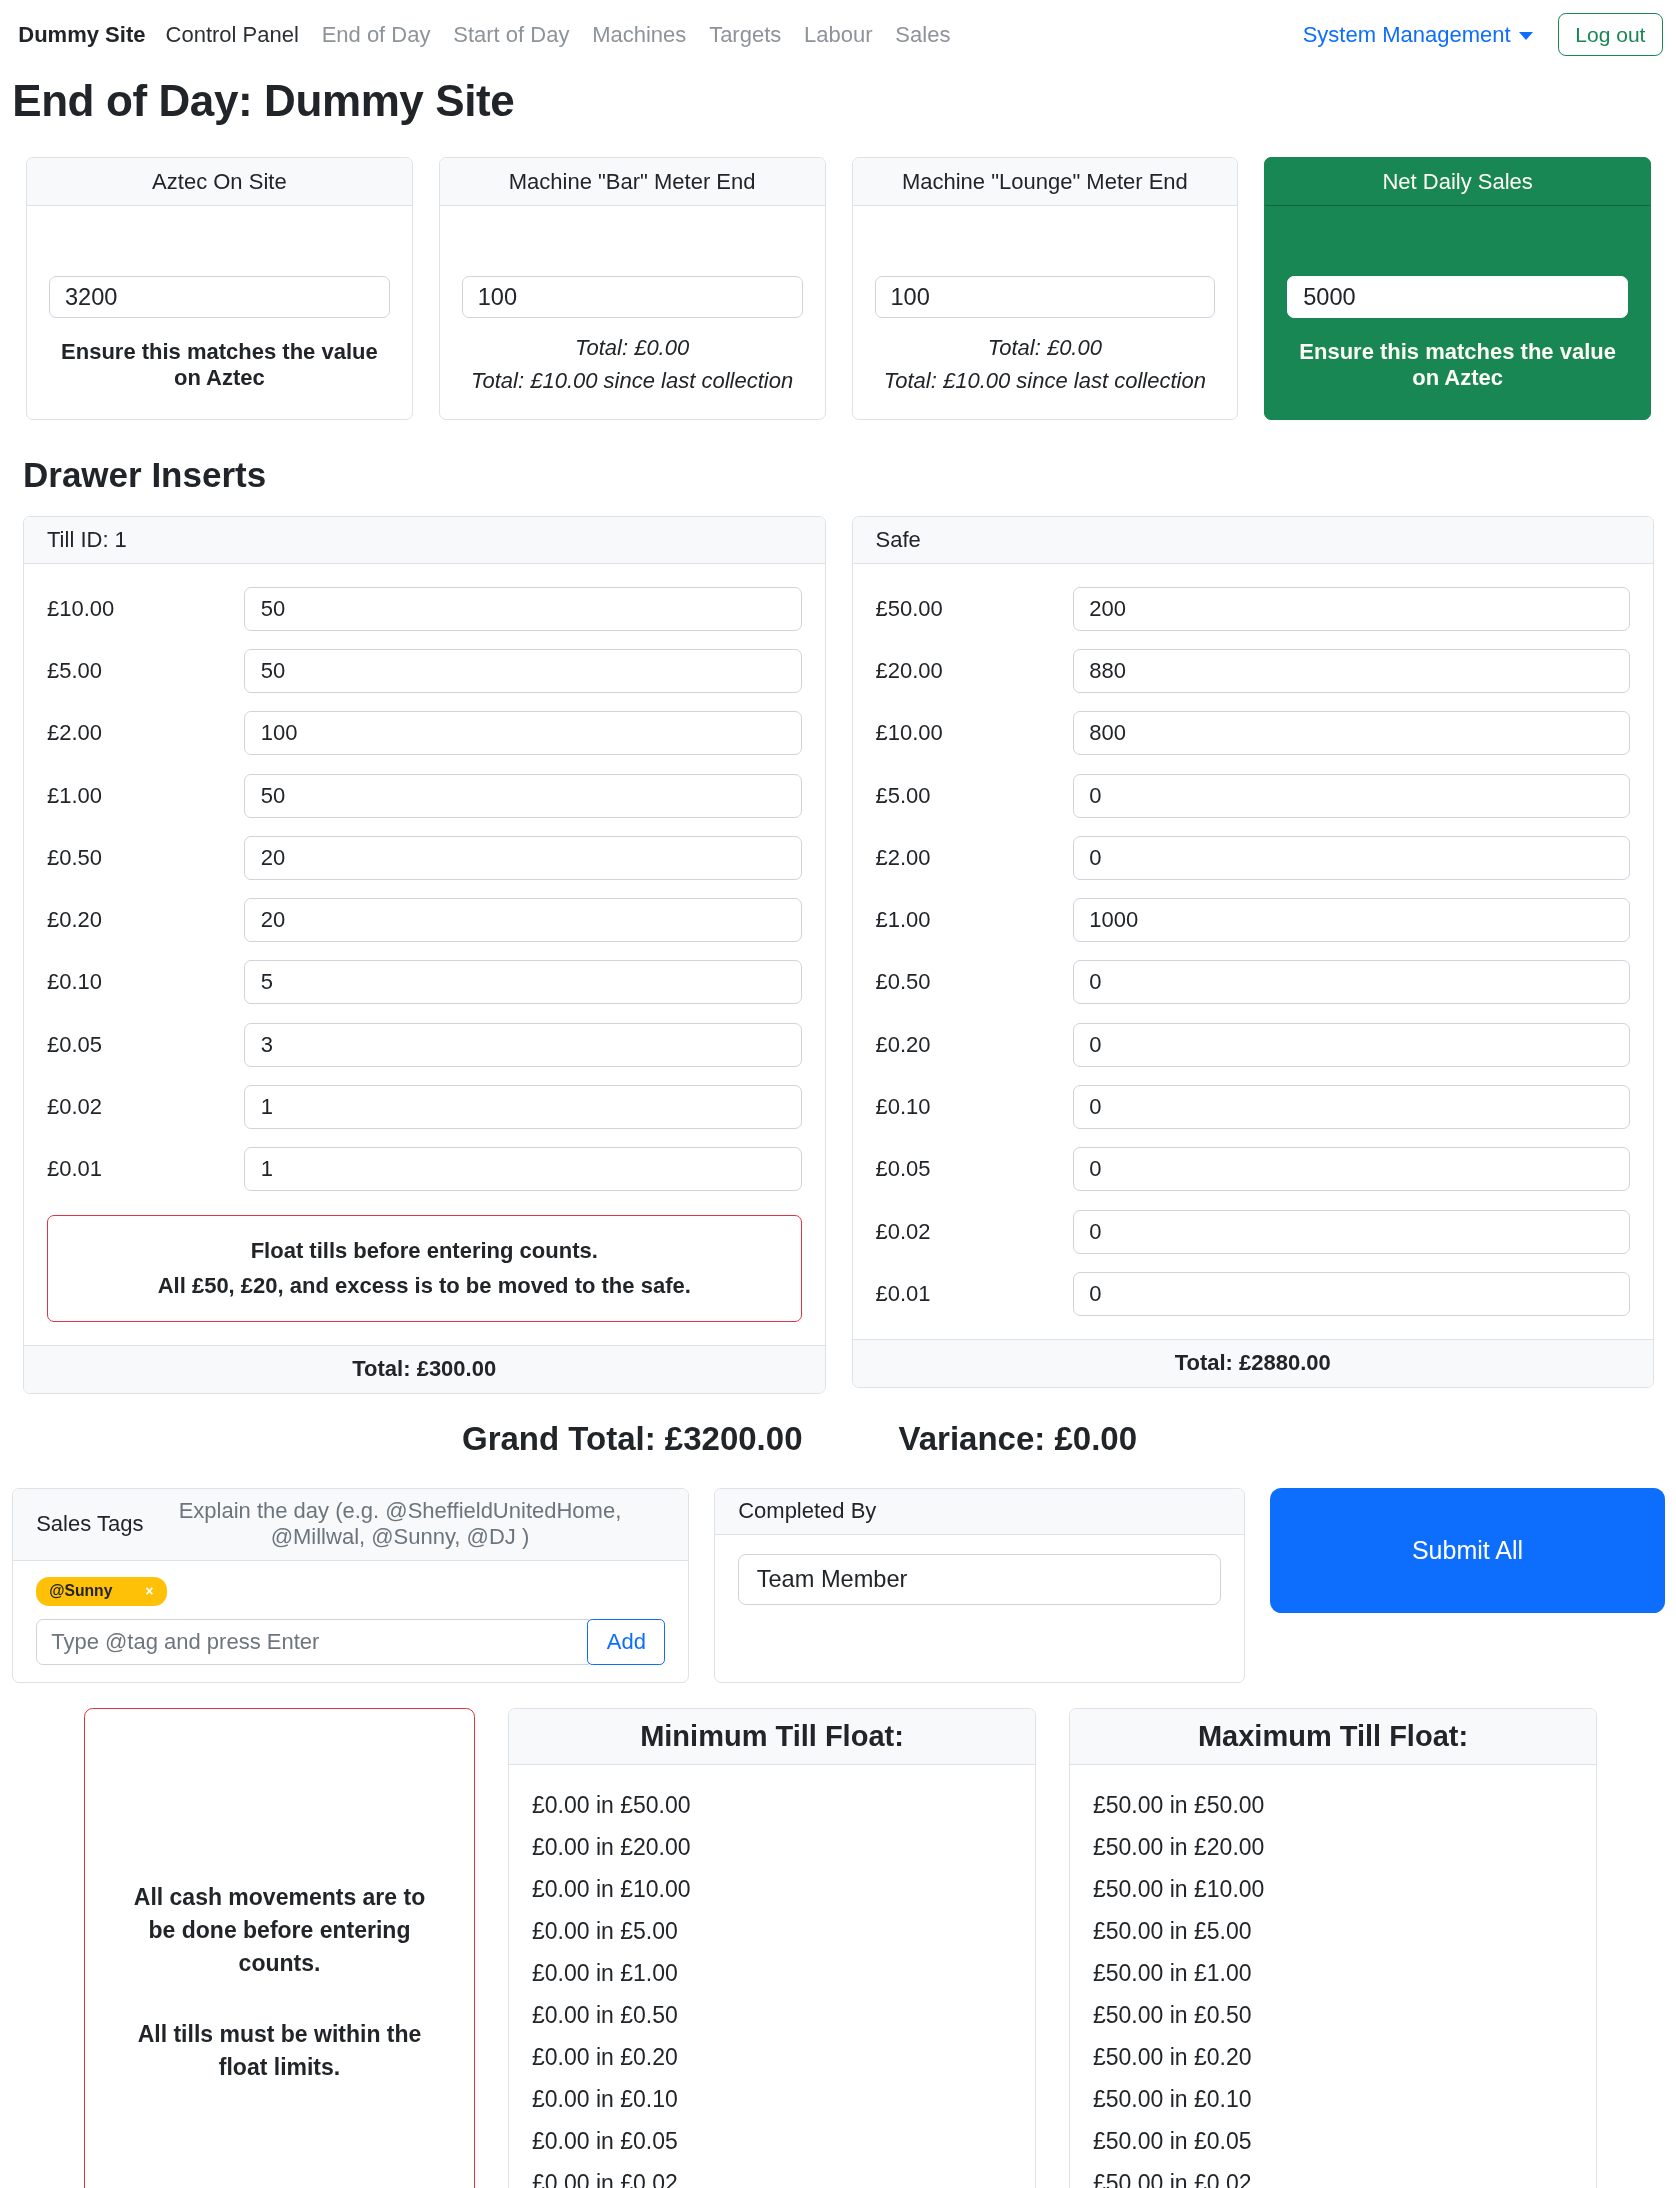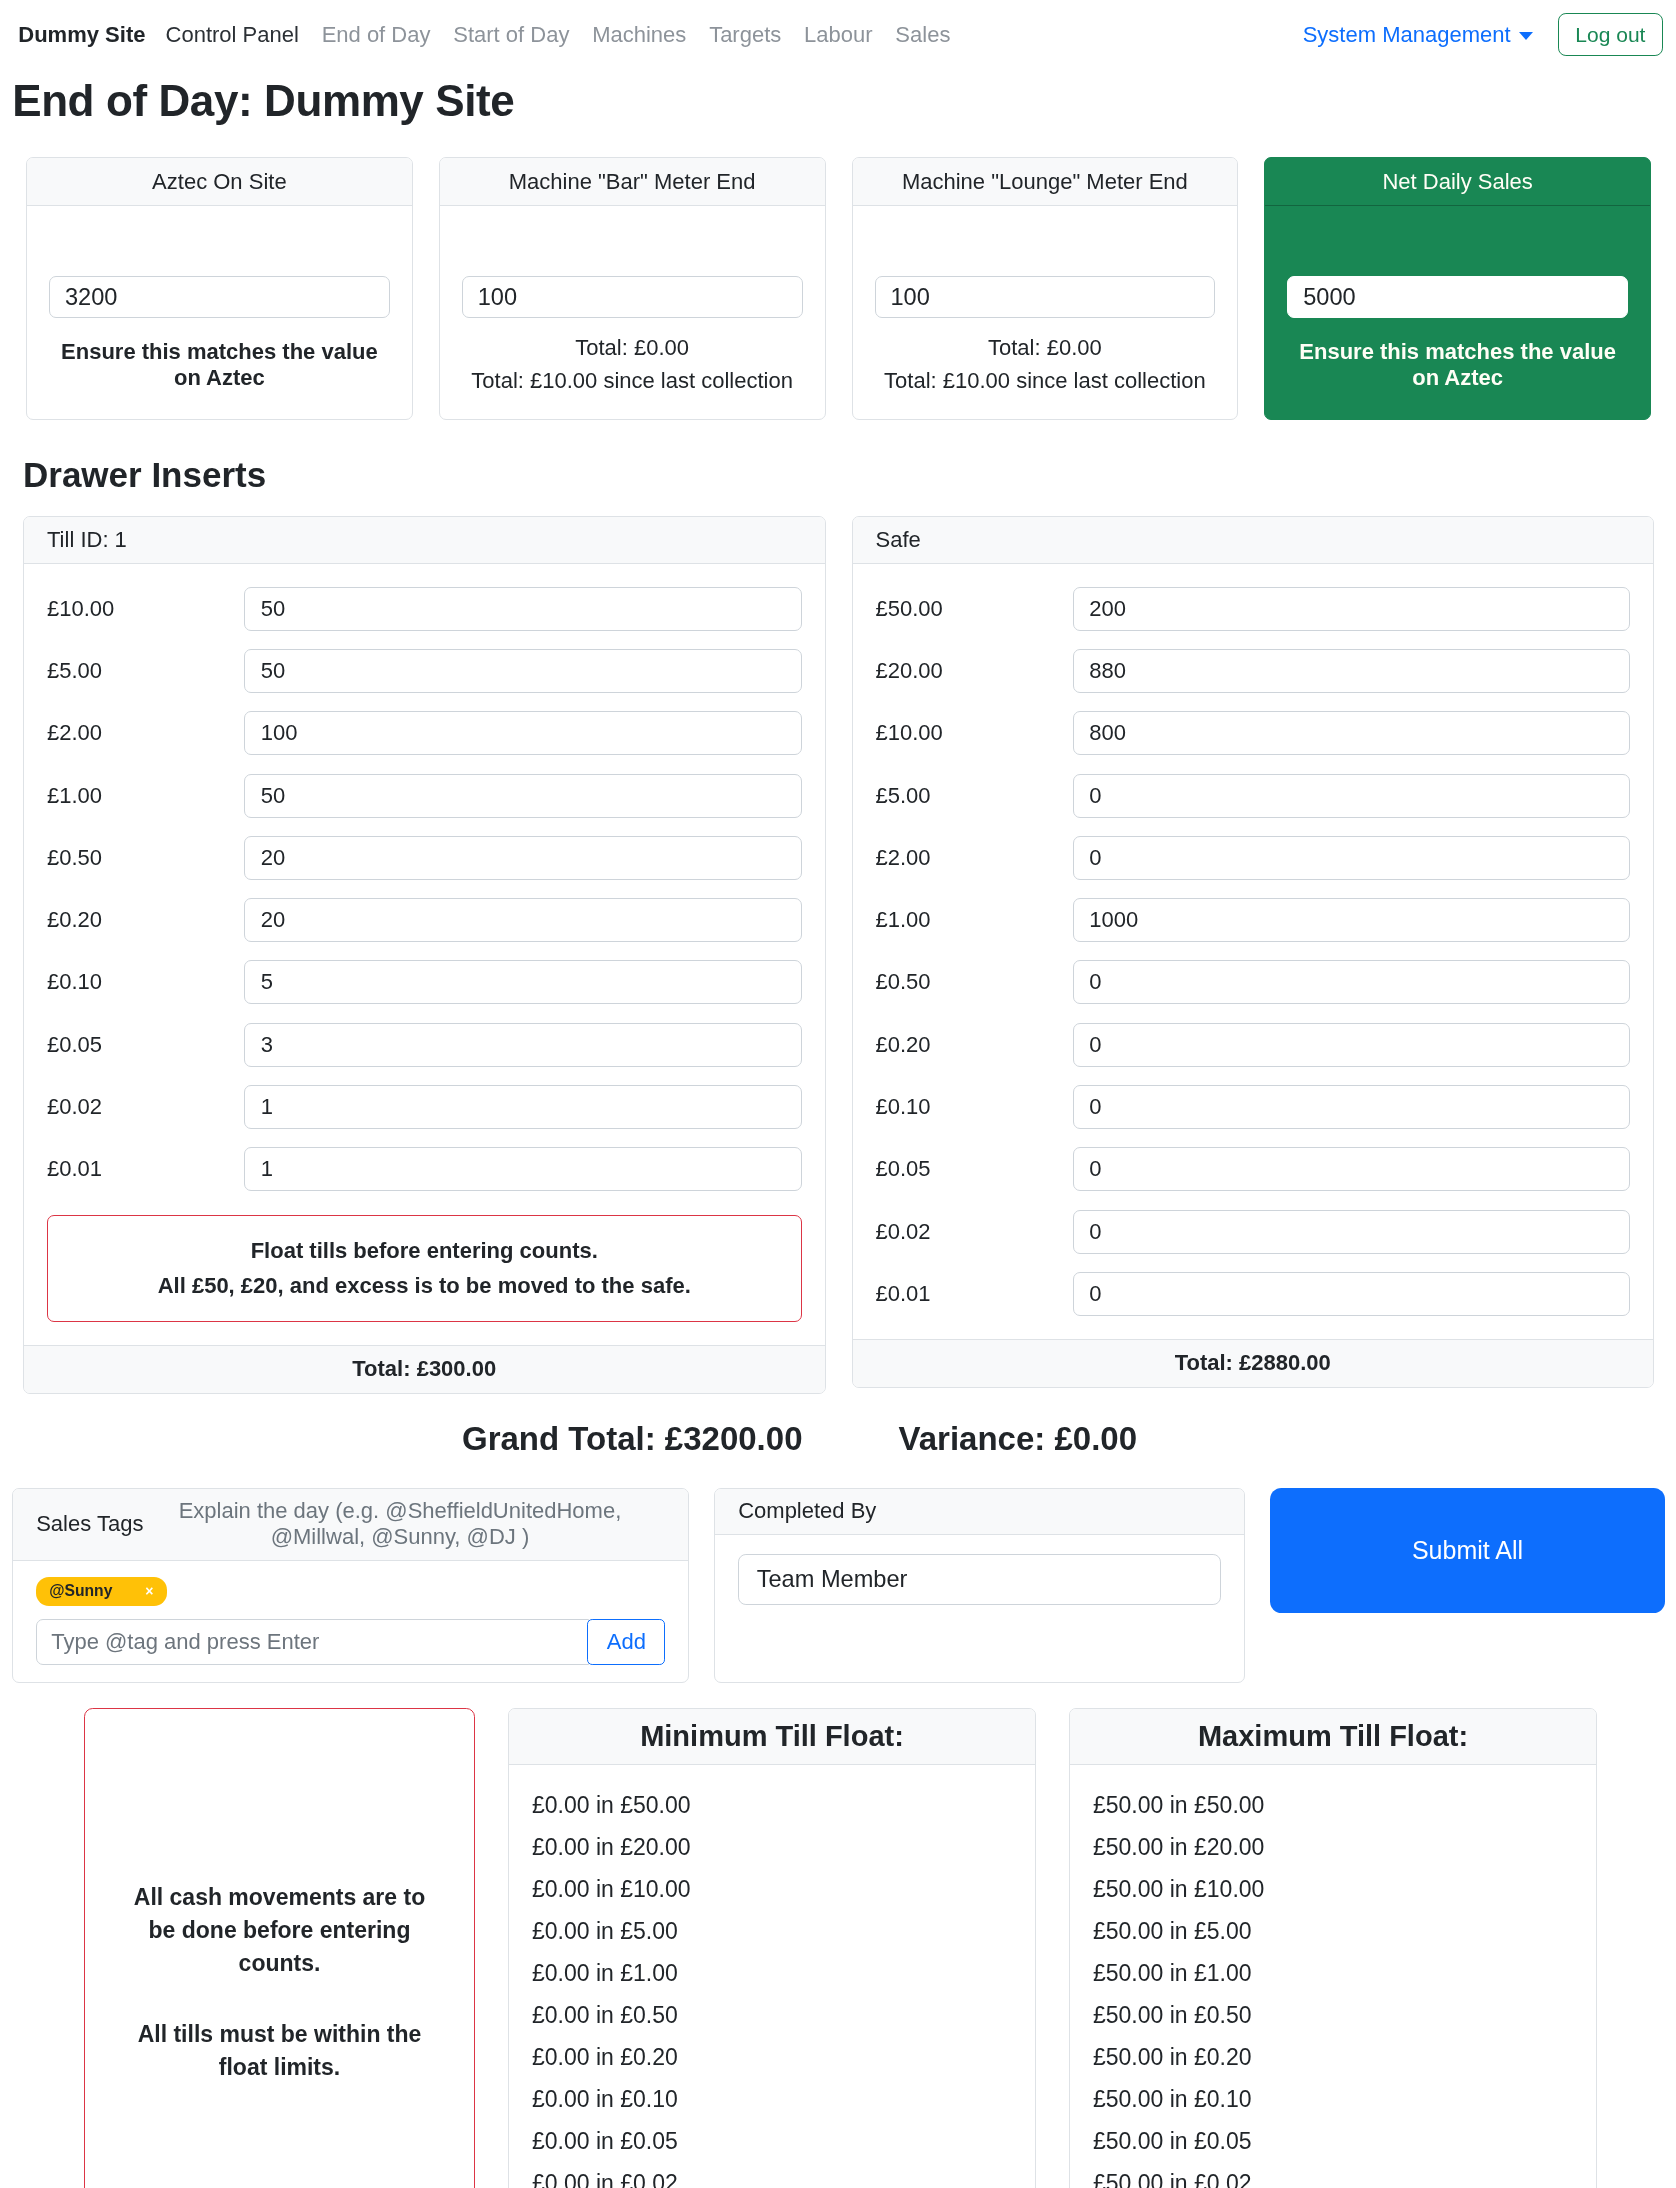--- a/index.html
+++ b/index.html
@@ -28,21 +28,21 @@
 
   
   .cards-row { display:grid; grid-template-columns:repeat(4,1fr); gap:26px; margin:31px 26px 0; }
   .scard { border:0.9px solid #dee2e6; border-radius:7px; background:#fff; overflow:hidden; }
   .scard-header { background:#f8f9fa; border-bottom:0.9px solid #dee2e6; text-align:center;
     padding:10.5px 14px; font-size:22px; }
   .scard-body { padding:22px 22px 10.5px; text-align:center; }
   .scard-body input { width:100%; height:42px; font-family:inherit; font-size:23.6px;
     padding:0 15px; border:0.9px solid #ced4da; border-radius:7px; color:#212529; background:#fff;margin-top:48px; }
   .scard .note { font-weight:700; font-size:22px; margin:21px 0 17.5px; }
-  .scard .lines { margin:13px 0 10.5px; }
+  .scard .lines { margin:13px 0 10.5px;font-style:italic; }
   .scard .line { font-size:22px; line-height:1.5; }
   .scard.success { background:#198754; border-color:#198754; color:#fffef6; }
   .scard.success .scard-header { background:#198754; color:#fffef6; border-bottom-color:rgba(0,0,0,.25); }
   .scard.success input { border-color:#fff; }
 
   
   .drawer-heading { font-size:35px; font-weight:700; margin:35px 0 21px 23px; }
   .panels-row { display:grid; grid-template-columns:1fr 1fr; gap:26px; margin:0 23px; align-items:start; }
   .panel { border:0.9px solid #dee2e6; border-radius:7px; background:#fff; overflow:hidden; }
   .panel-header { background:#f8f9fa; border-bottom:0.9px solid #dee2e6; padding:9.6px 23px; font-size:22px; }

